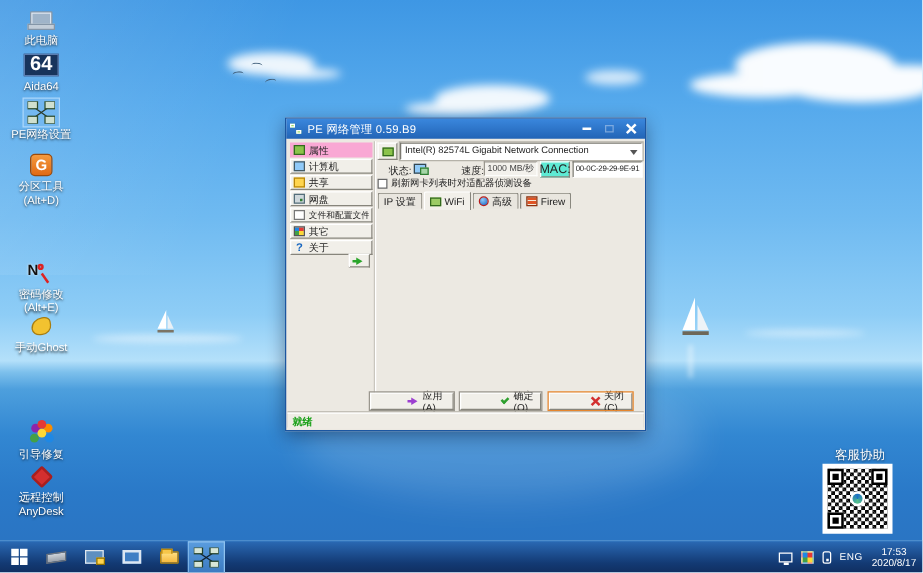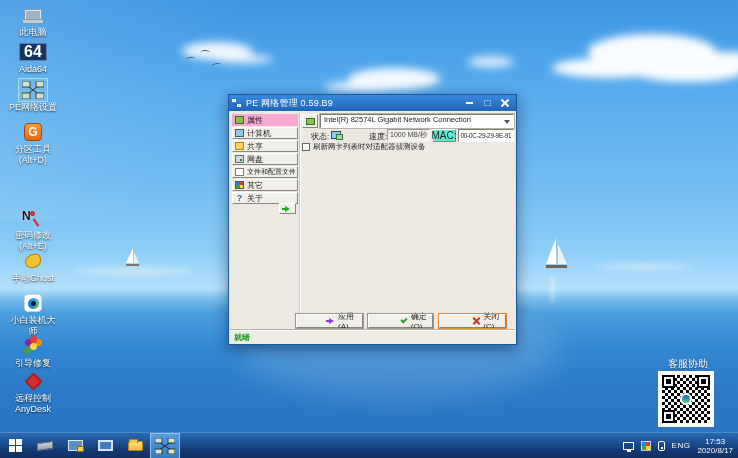--- a/index.html
+++ b/index.html
@@ -221,31 +221,20 @@
       </div>
     <div class="dlabel">密码修改</div>
     <div class="dlabel">(Alt+E)</div>
   </div>
   <div class="dicon" style="top:250px">
     <div class="ic">
         <span class="ghost"></span>
       </div>
     <div class="dlabel">手动Ghost</div>
   </div>
-  <div class="dicon" style="top:292px">
-    <div class="ic">
-        <span class="xbbox">
-          <span class="xbring">
-            <i></i>
-          </span>
-        </span>
-      </div>
-    <div class="dlabel">小白装机大</div>
-    <div class="dlabel">师</div>
-  </div>
   <div class="dicon" style="top:370px">
     <div class="ic">
         <span class="diamond"></span>
       </div>
     <div class="dlabel">远程控制</div>
     <div class="dlabel">AnyDesk</div>
   </div>
   <div class="dicon" style="top:335px">
     <div class="ic">
         <span class="flower"></span>
@@ -340,20 +329,37 @@
     <span class="lbl" style="left:140px;top:36px">速度:</span>
     <span class="sunkgray" style="left:158px;top:34px;width:43px">1000 MB/秒</span>
     <span class="macbtn">MAC:</span>
     <span class="macval">00-0C-29-29-9E-91</span>
 
     <div class="chkrow">
       <span class="chk"></span>
       <span style="font-size:7.5px">刷新网卡列表时对适配器侦测设备</span>
     </div>
 
+    <div class="tabs">
+      <div class="tab">
+        <span>IP 设置</span>
+      </div>
+      <div class="tab active">
+        <span class="ti-nic"></span>
+        <span>WiFi</span>
+      </div>
+      <div class="tab">
+        <span class="ti-adv"></span>
+        <span>高级</span>
+      </div>
+      <div class="tab">
+        <span class="ti-fw"></span>
+        <span>Firew</span>
+      </div>
+    </div>
 
 
     <div class="fbtn" style="left:67px;width:67px">
       <span class="arr-apply"></span>
       <span>应用(A)</span>
     </div>
     <div class="fbtn" style="left:139px;width:65px">
       <span class="okchk"></span>
       <span>确定(O)</span>
     </div>

